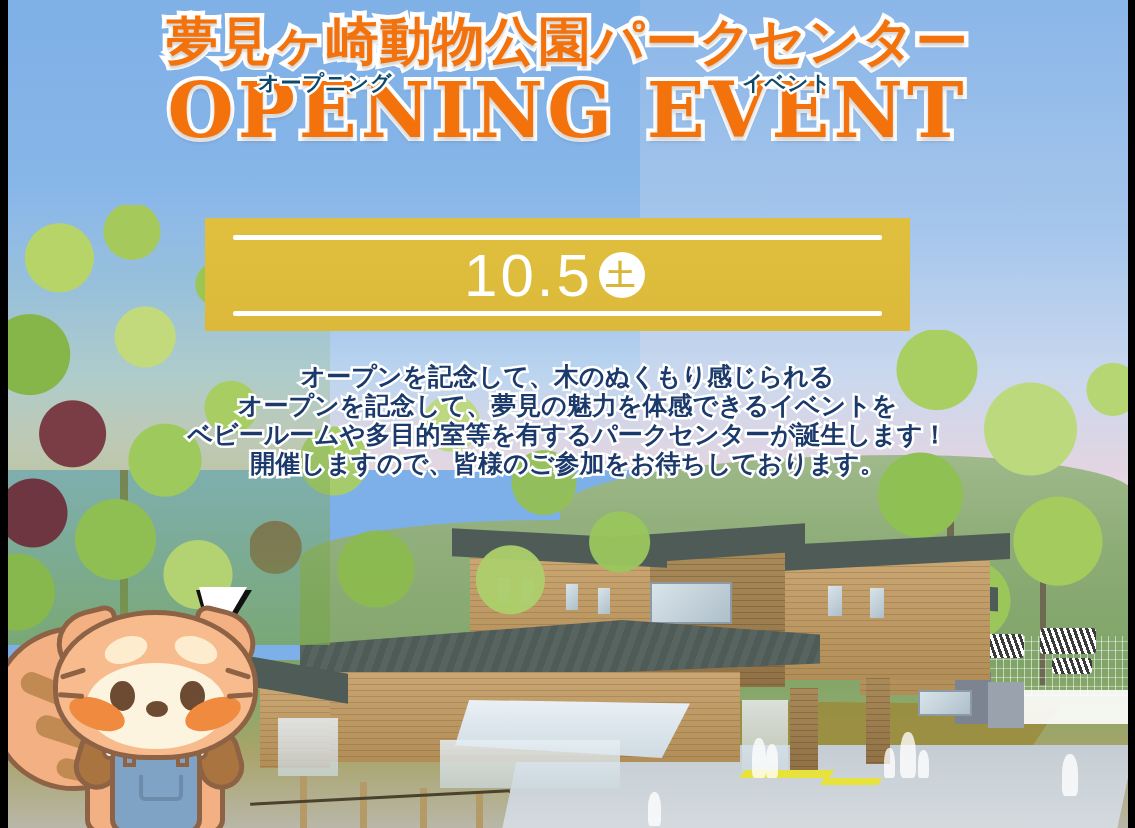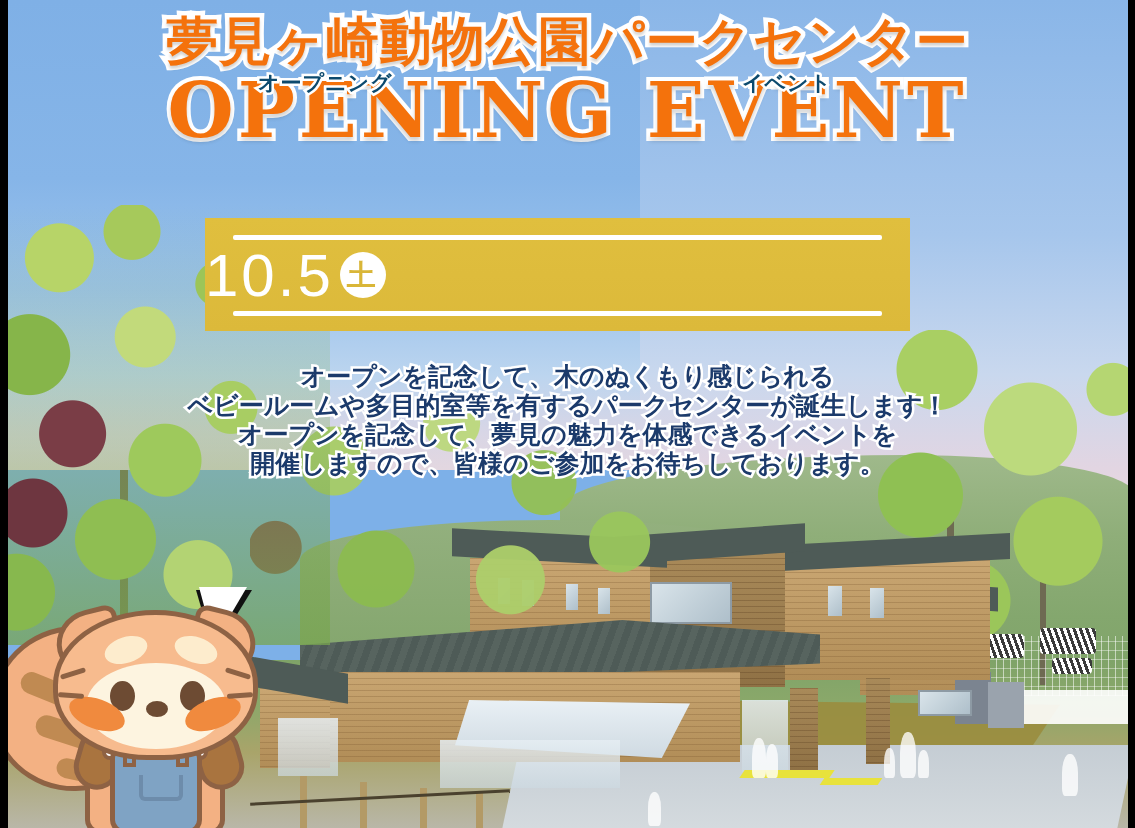--- a/index.html
+++ b/index.html
@@ -152,21 +152,21 @@
   .date-banner{
     position:absolute;left:205px;top:218px;width:705px;height:113px;
     background:linear-gradient(to bottom,#e0bf3e,#dcb93a);
     z-index:40;
   }
   .rule{position:absolute;left:28px;width:649px;height:5px;background:#fff;border-radius:2px;}
   .rule.top{top:17px;}
   .rule.bot{bottom:15px;}
   .date-line{
     position:absolute;left:0;right:0;top:26px;height:62px;
-    display:flex;align-items:center;gap:0px;
+    display:flex;align-items:center;justify-content:center;gap:0px;
     color:#fff;font-family:"Liberation Sans","DejaVu Sans",sans-serif;
     font-weight:300;font-size:60px;letter-spacing:3px;white-space:nowrap;
   }
   .daybadge{
     display:inline-flex;align-items:center;justify-content:center;
     width:46px;height:46px;border-radius:50%;background:#fff;
     color:#d9b638;font-size:29px;font-weight:bold;font-family:"DejaVu Sans",sans-serif;
     margin:0 6px;line-height:1;
   }
 
@@ -343,22 +343,22 @@
     <div class="rule top"></div>
     <div class="rule bot"></div>
     <div class="date-line">
       <span>10.5</span>
       <span class="daybadge">土</span>
     </div>
   </div>
 
   <div class="desc">
     <div>オープンを記念して、木のぬくもり感じられる</div>
+    <div>オープンを記念して、夢見の魅力を体感できるイベントを</div>
     <div>ベビールームや多目的室等を有するパークセンターが誕生します！</div>
-    <div>オープンを記念して、夢見の魅力を体感できるイベントを</div>
     <div>開催しますので、皆様のご参加をお待ちしております。</div>
   </div>
 
   <div class="tail"></div>
   <div class="tail-in"></div>
 
   <div class="mascot">
 
     <div class="m m-tail"></div>
     <div class="m-tailband" style="left:28px;top:78px;width:96px;height:22px;transform:rotate(22deg);"></div>

